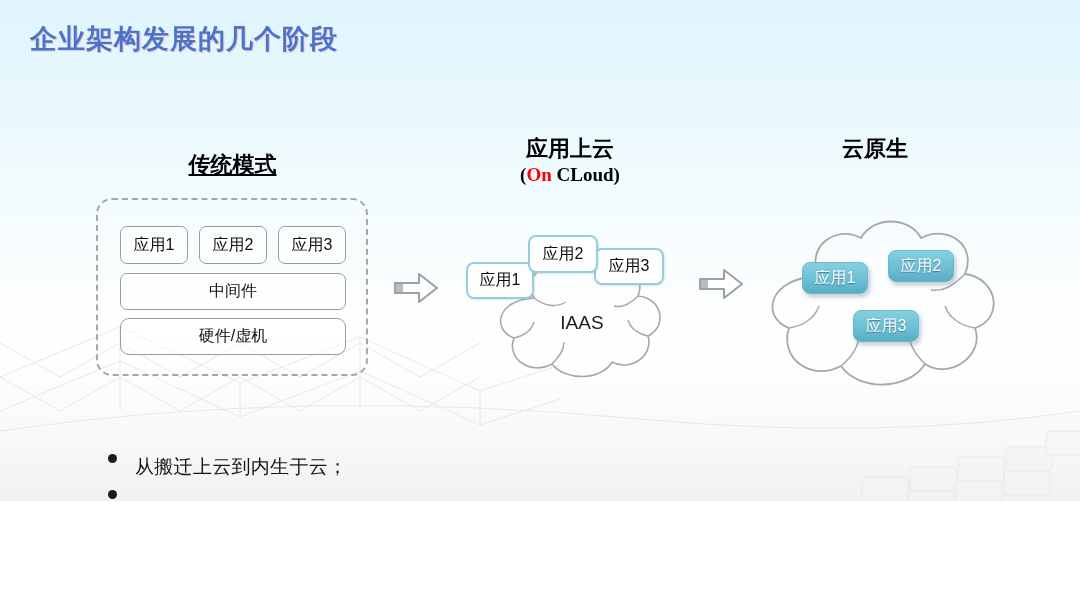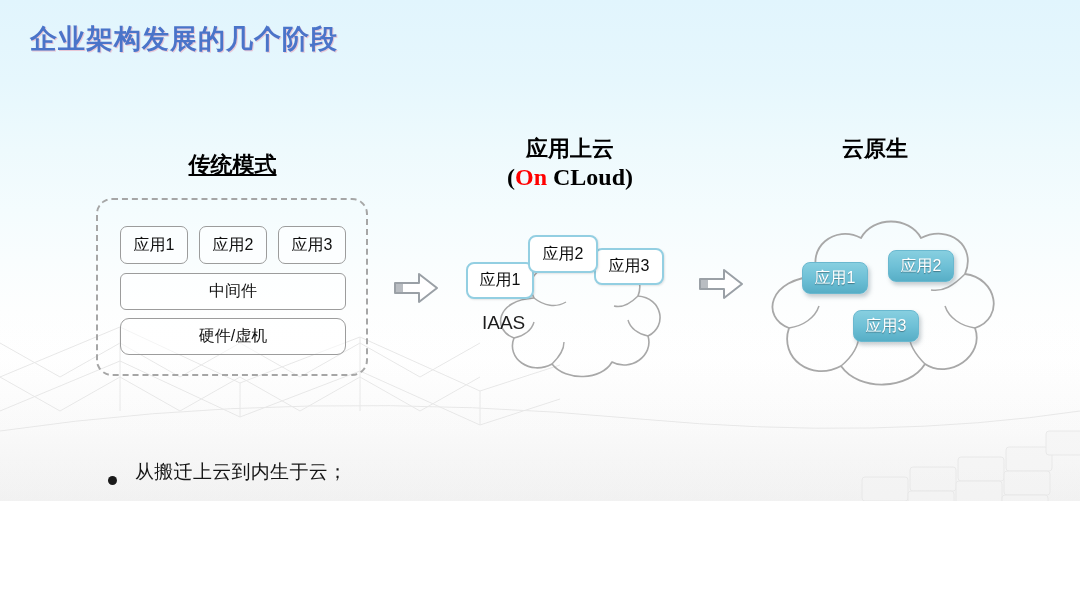--- a/index.html
+++ b/index.html
@@ -59,21 +59,21 @@
     color: #000000;
     line-height: 1.22;
     white-space: nowrap;
   }
   .col-heading .cn {
     display: block;
     font-size: 22px;
   }
   .col-heading .en {
     display: block;
-    font-size: 24px;
+    font-size: 19px;
   }
   .col-heading .en .hl { color: #ff0000; }
 
   #heading-traditional { left: 100px; top: 152px; width: 265px; text-decoration: underline; }
   #heading-oncloud     { left: 440px; top: 136px; width: 260px; font-family: Liberation Serif, serif; }
   #heading-incloud     { left: 745px; top: 136px; width: 260px; }
 
   
   #traditional-panel {
     position: absolute;
@@ -94,39 +94,39 @@
     color: #101010;
     font-size: 16px;
     display: flex;
     align-items: center;
     justify-content: center;
     white-space: nowrap;
   }
   #app-box-1 { left: 22px;  top: 26px; width: 68px; height: 38px; }
   #app-box-2 { left: 101px; top: 26px; width: 68px; height: 38px; }
   #app-box-3 { left: 180px; top: 26px; width: 68px; height: 38px; }
-  #middleware-box { left: 22px; top: 73px;  width: 226px; height: 37px; border-radius: 6px; }
+  #middleware-box { left: 22px; top: 73px;  width: 226px; height: 37px; }
   #hardware-box   { left: 22px; top: 118px; width: 226px; height: 37px; border-radius: 9px; }
 
   
   .flow-arrow { position: absolute; }
   #arrow-1 { left: 394px; top: 272px; }
   #arrow-2 { left: 699px; top: 268px; }
 
   
   .cloud-wrap { position: absolute; }
   #cloud-iaas-wrap  { left: 482px; top: 250px; }
   #cloud-native-wrap{ left: 757px; top: 214px; }
 
   #iaas-label {
     position: absolute;
     left: 482px;
     top: 312px;
     width: 200px;
-    text-align: left;
+    text-align: center;
     font-size: 19px;
     color: #1c1c1c;
     white-space: nowrap;
   }
 
   
   .card-outline {
     position: absolute;
     box-sizing: border-box;
     border: 2px solid #93cfe2;
@@ -166,21 +166,21 @@
 
   
   #bullet-list {
     position: absolute;
     left: 108px;
     top: 454px;
     width: 700px;
   }
   .bullet-row {
     display: flex;
-    align-items: flex-end;
+    align-items: flex-start;
     height: 31px;
     margin-bottom: 5px;
   }
   .bullet-dot {
     width: 9px;
     height: 9px;
     border-radius: 50%;
     background: #1a1a1a;
     margin-right: 18px;
     flex: 0 0 auto;

